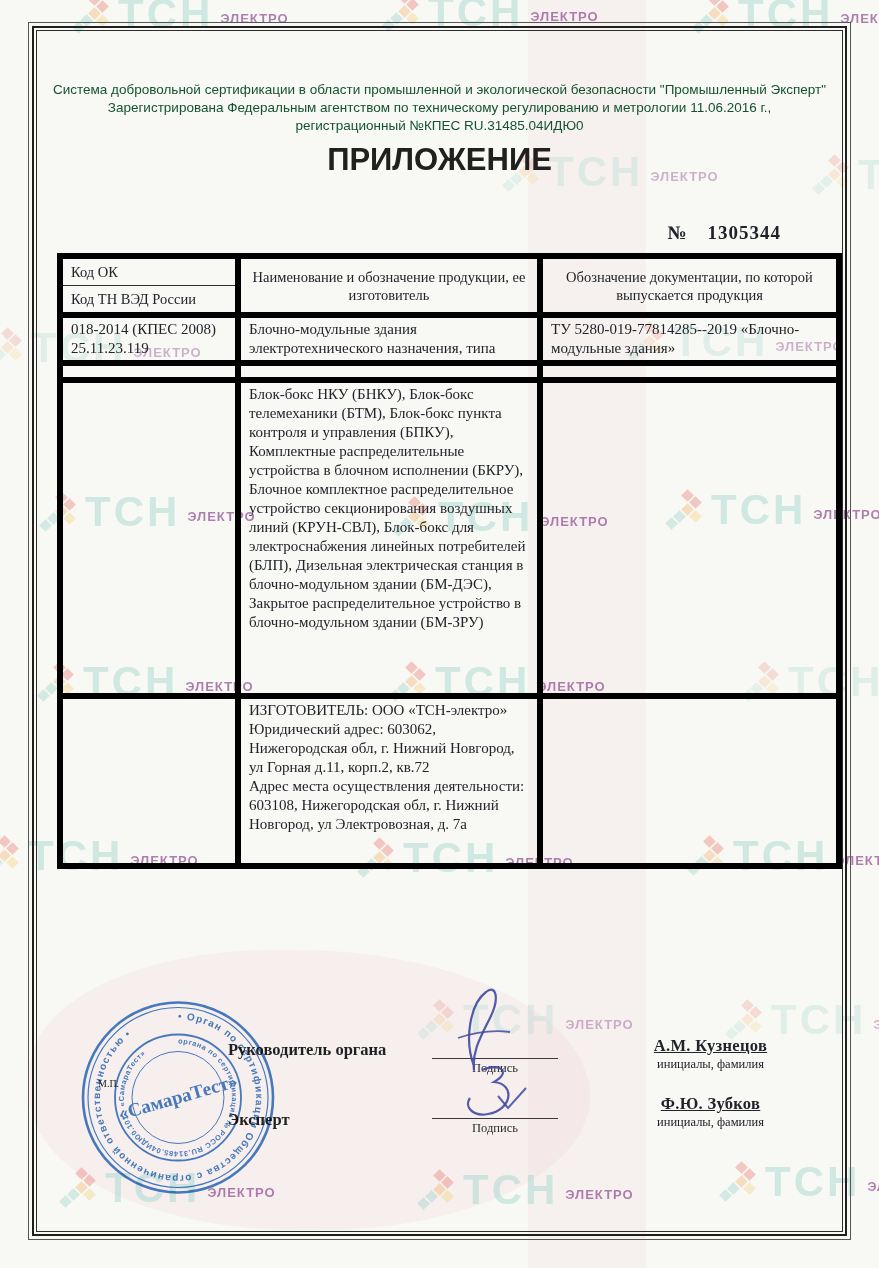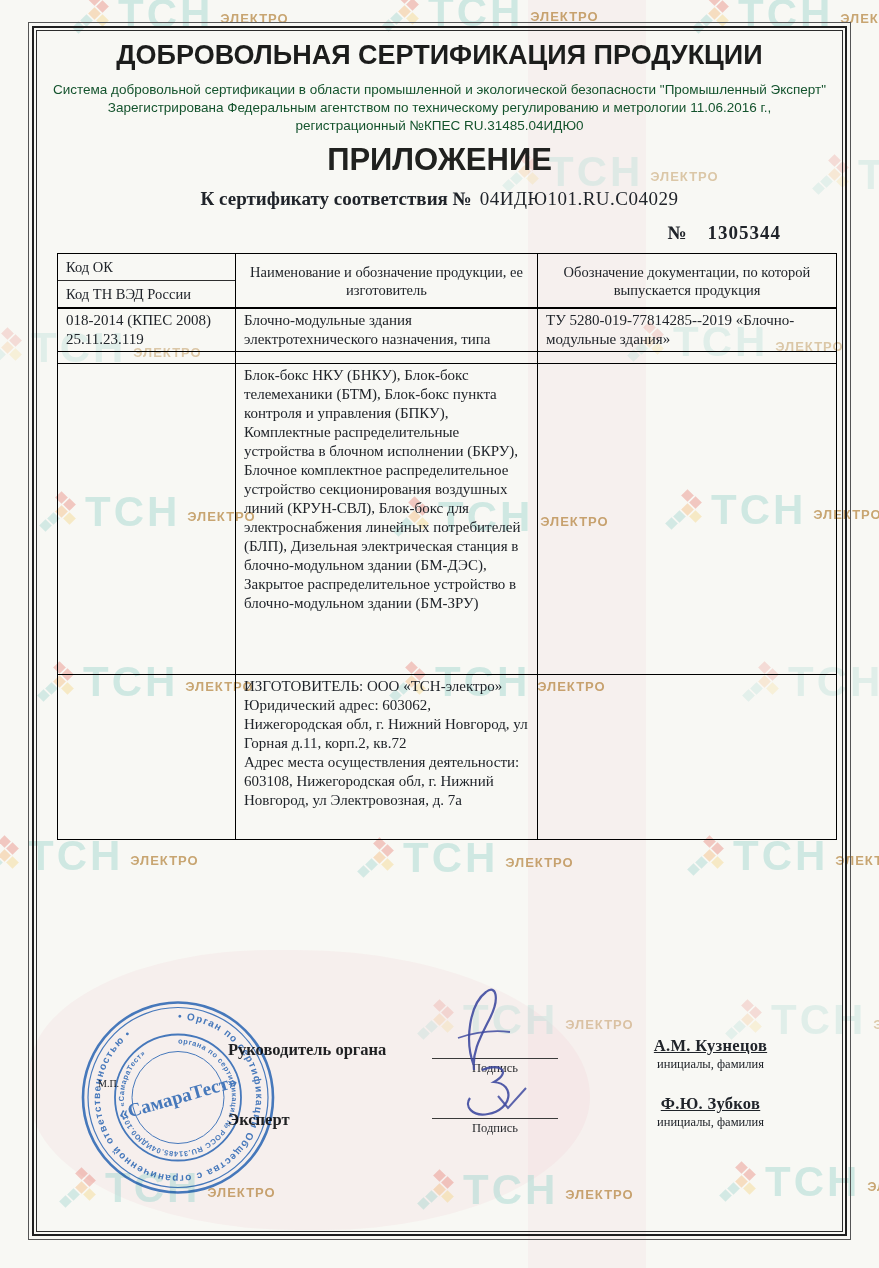--- a/index.html
+++ b/index.html
@@ -23,41 +23,41 @@
   .wm-logo i{position:absolute;width:9px;height:9px;transform:rotate(45deg);opacity:.55;}
   .wm-logo .d1{left:15px;top:1px;background:#e25549;}
   .wm-logo .d2{left:23px;top:8px;background:#e25549;}
   .wm-logo .d3{left:15px;top:15px;background:#f09f47;}
   .wm-logo .d4{left:23px;top:22px;background:#f3c85a;}
   .wm-logo .d5{left:7px;top:22px;background:#7fc9c0;}
   .wm-logo .d6{left:-1px;top:29px;background:#7fc9c0;}
   .wm-tsn{font-family:"Liberation Sans",sans-serif;font-weight:bold;font-size:42px;line-height:40px;
           color:#aedbd4;letter-spacing:3px;}
   .wm-el{font-family:"Liberation Sans",sans-serif;font-weight:bold;font-size:13px;
-         color:#a16207;letter-spacing:1px;margin-top:17px;}
+         color:#701a75;letter-spacing:1px;margin-top:17px;}
 
   
   .title{position:absolute;left:40px;top:40px;width:799px;text-align:center;
          font-family:"Liberation Sans",sans-serif;font-weight:bold;font-size:27px;
          letter-spacing:0px;color:#1c1d1c;}
   .subtitle{position:absolute;left:40px;width:799px;text-align:center;
             font-family:"Liberation Sans",sans-serif;font-size:13.5px;color:#14532d;}
   .s1{top:82px;} .s2{top:100px;} .s3{top:118px;}
   .appendix{position:absolute;left:40px;top:142px;width:799px;text-align:center;
             font-family:"Liberation Sans",sans-serif;font-weight:bold;font-size:31px;color:#20211f;}
   .certline{position:absolute;left:40px;top:188px;width:799px;text-align:center;font-size:19px;}
   .certline b{font-weight:bold;}
   .certline span{font-weight:normal;margin-left:8px;letter-spacing:.5px;}
   .formnum{position:absolute;right:98px;top:222px;font-size:19px;font-weight:bold;letter-spacing:1px;}
   .formnum span{margin-left:20px;}
 
   
   table.doc{position:absolute;left:57px;top:253px;width:779px;border-collapse:collapse;
             table-layout:fixed;font-size:15px;line-height:19px;}
-  table.doc td{border:1px solid #000000;vertical-align:top;padding:2px 8px;}
+  table.doc td{border:6px solid #000000;vertical-align:top;padding:2px 8px;}
   tr.hdr td{text-align:center;vertical-align:middle;font-size:14.5px;line-height:18px;
             padding:2px 6px;border-bottom-width:2px;}
   td.codes-hd{padding:0 !important;text-align:left !important;}
   .codes-hd div{padding:3px 8px;height:20px;line-height:20px;}
   .codes-hd .upper{border-bottom:1px solid #2e2e2e;}
   tr.thin td{height:11px;padding:0;}
   td.listcell{height:306px;}
   td.manucell{height:160px;}
   td.empty{}
 
@@ -334,28 +334,24 @@
       <b class="wm-tsn">ТСН</b>
       <span class="wm-el">ЭЛЕКТРО</span>
     </div>
 
   <div class="frame-outer">
     <div class="frame-mid">
         <div class="frame-inner"></div>
       </div>
   </div>
 
-  <div class="title">ДОБРОВОЛЬНАЯ СЕРТИФИКАЦИЯ ПРОДУКЦИИ</div>
   <div class="subtitle s1">Система добровольной сертификации в области промышленной и экологической безопасности "Промышленный Эксперт"</div>
   <div class="subtitle s2">Зарегистрирована Федеральным агентством по техническому регулированию и метрологии 11.06.2016 г.,</div>
   <div class="subtitle s3">регистрационный №КПЕС RU.31485.04ИДЮ0</div>
   <div class="appendix">ПРИЛОЖЕНИЕ</div>
-  <div class="certline">
-    <b>К сертификату соответствия №</b><span>04ИДЮ101.RU.C04029</span>
-  </div>
   <div class="formnum">
     <b>№</b><span>1305344</span>
   </div>
 
   <table class="doc">
     <colgroup>
         <col style="width:178px">
         <col style="width:302px">
         <col style="width:299px">
       </colgroup>

